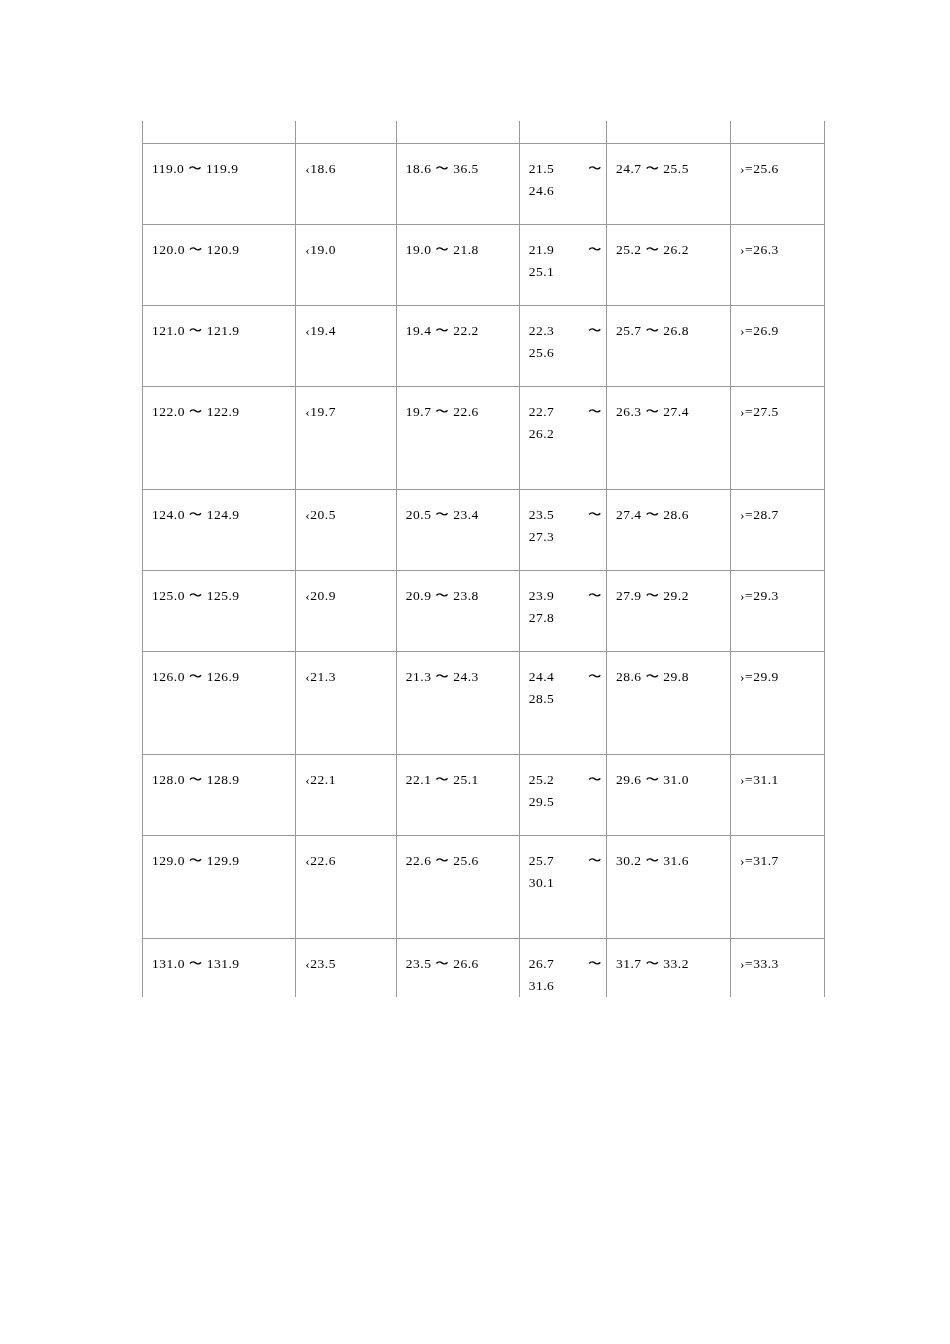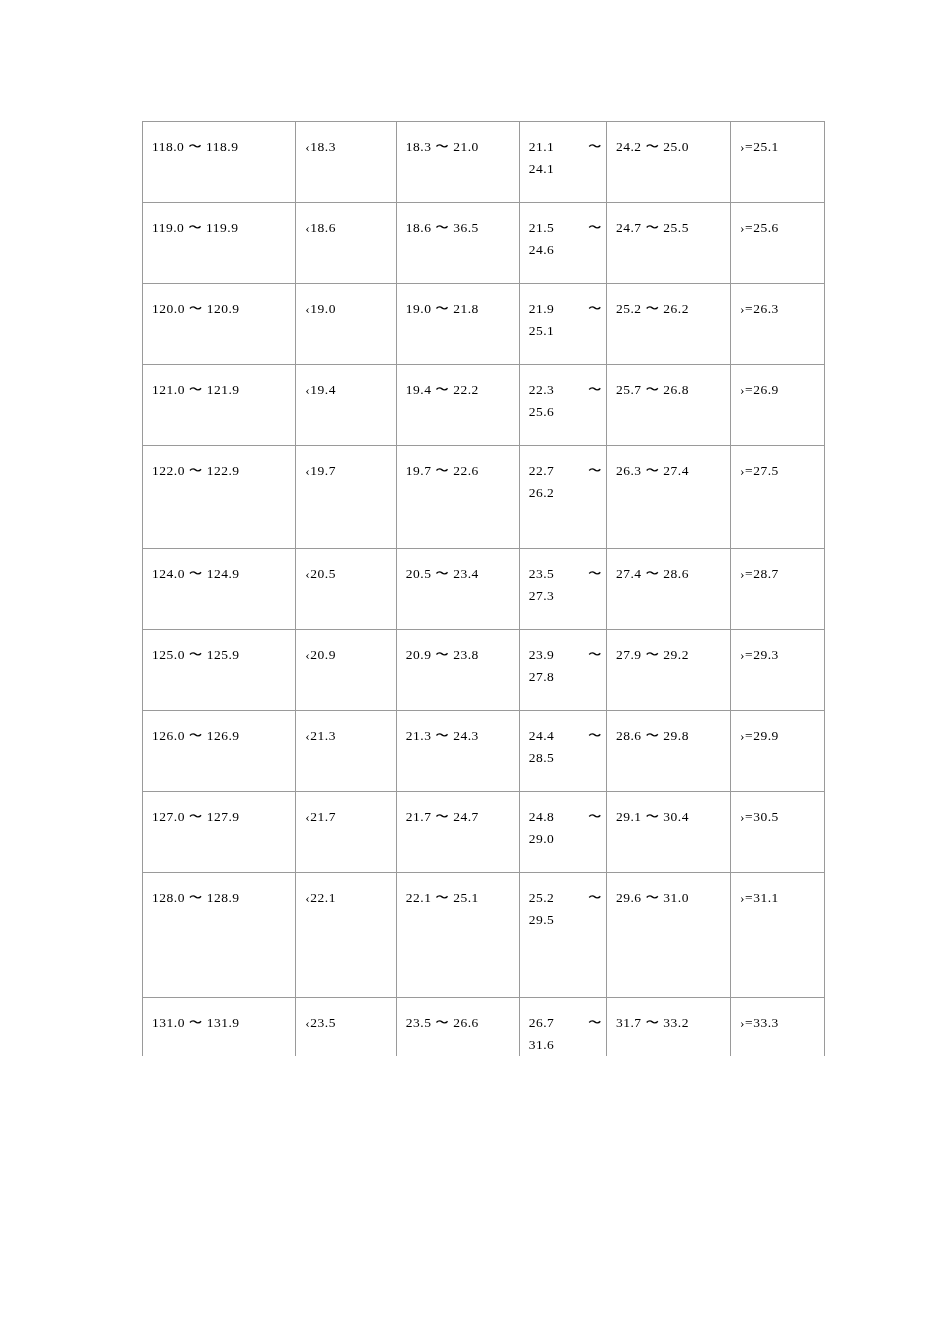--- a/index.html
+++ b/index.html
@@ -95,40 +95,20 @@
     <table class="bmi-table" id="bmi-table">
       <colgroup>
         <col class="c1">
           <col class="c2">
           <col class="c3">
           <col class="c4">
           <col class="c5">
           <col class="c6">
       </colgroup>
       <tbody id="bmi-body">
-          <tr>
-            <td>
-              <span class="cellwrap">118.0 〜 118.9</span>
-            </td>
-            <td>
-              <span class="cellwrap">‹18.3</span>
-            </td>
-            <td>
-              <span class="cellwrap">18.3 〜 21.0</span>
-            </td>
-            <td>
-              <span class="cellwrap narrow"><span class="lo">21.1</span><span class="tilde">〜</span><span class="hi">24.1</span></span>
-            </td>
-            <td>
-              <span class="cellwrap">24.2 〜 25.0</span>
-            </td>
-            <td>
-              <span class="cellwrap">›=25.1</span>
-            </td>
-          </tr>
           <tr class="spacer">
             <td></td>
             <td></td>
             <td></td>
             <td></td>
             <td></td>
             <td></td>
           </tr>
           <tr>
             <td>
@@ -327,40 +307,20 @@
             </td>
           </tr>
           <tr class="spacer">
             <td></td>
             <td></td>
             <td></td>
             <td></td>
             <td></td>
             <td></td>
           </tr>
-          <tr>
-            <td>
-              <span class="cellwrap">127.0 〜 127.9</span>
-            </td>
-            <td>
-              <span class="cellwrap">‹21.7</span>
-            </td>
-            <td>
-              <span class="cellwrap">21.7 〜 24.7</span>
-            </td>
-            <td>
-              <span class="cellwrap narrow"><span class="lo">24.8</span><span class="tilde">〜</span><span class="hi">29.0</span></span>
-            </td>
-            <td>
-              <span class="cellwrap">29.1 〜 30.4</span>
-            </td>
-            <td>
-              <span class="cellwrap">›=30.5</span>
-            </td>
-          </tr>
           <tr class="spacer">
             <td></td>
             <td></td>
             <td></td>
             <td></td>
             <td></td>
             <td></td>
           </tr>
           <tr>
             <td>
@@ -382,20 +342,40 @@
               <span class="cellwrap">›=31.1</span>
             </td>
           </tr>
           <tr class="spacer">
             <td></td>
             <td></td>
             <td></td>
             <td></td>
             <td></td>
             <td></td>
+          </tr>
+          <tr>
+            <td>
+              <span class="cellwrap">129.0 〜 129.9</span>
+            </td>
+            <td>
+              <span class="cellwrap">‹22.6</span>
+            </td>
+            <td>
+              <span class="cellwrap">22.6 〜 25.6</span>
+            </td>
+            <td>
+              <span class="cellwrap narrow"><span class="lo">25.7</span><span class="tilde">〜</span><span class="hi">30.1</span></span>
+            </td>
+            <td>
+              <span class="cellwrap">30.2 〜 31.6</span>
+            </td>
+            <td>
+              <span class="cellwrap">›=31.7</span>
+            </td>
           </tr>
           <tr class="spacer">
             <td></td>
             <td></td>
             <td></td>
             <td></td>
             <td></td>
             <td></td>
           </tr>
           <tr class="spacer">

